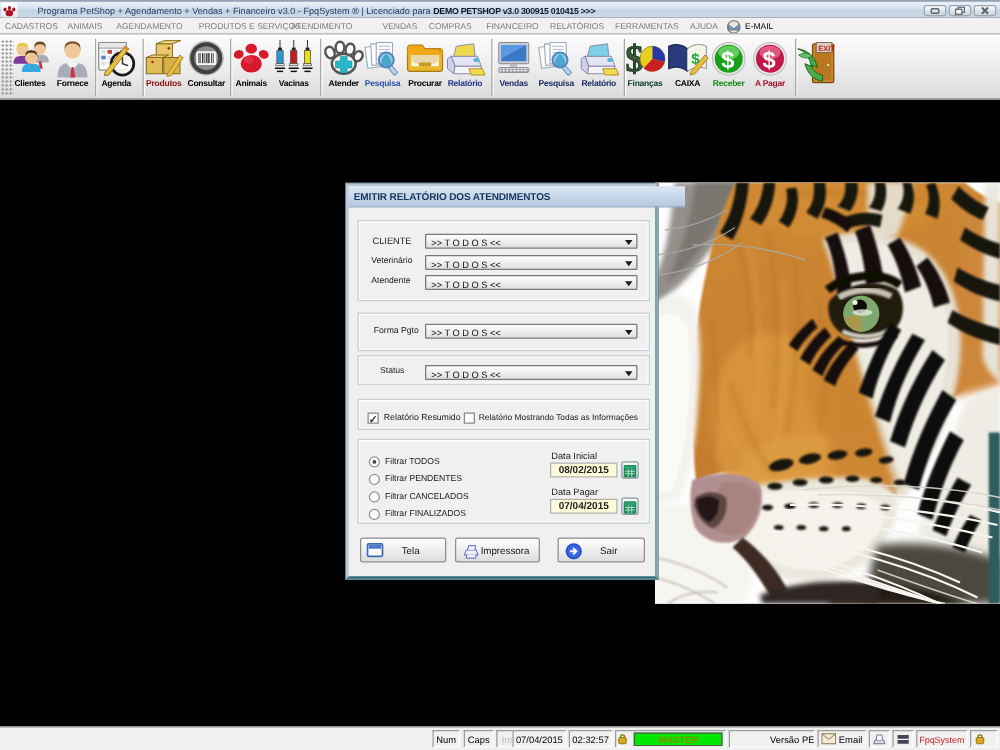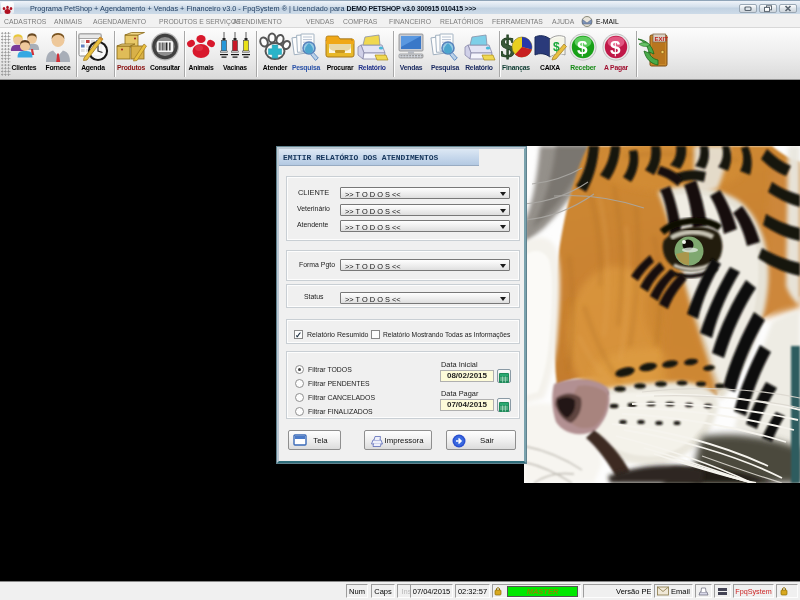--- a/index.html
+++ b/index.html
@@ -28,23 +28,23 @@
 .sep { position:absolute; top:3px; width:2px; height:46px;
   border-left:1px solid #a8a8a8; border-right:1px solid #fdfdfd; }
 #statusbar { position:absolute; left:0; top:581px; width:800px; height:19px; background:#f0f0f0; border-top:1px solid #888; }
 .sp { position:absolute; top:2px; height:14px; background:#f0f0f0;
   border:1px solid; border-color:#9d9d9d #fdfdfd #fdfdfd #9d9d9d; font-size:7.5px; color:#000;
   display:flex; align-items:center; white-space:nowrap; overflow:hidden; }
 #dlg { position:absolute; left:277px; top:147px; width:249px; height:316px;
   background:#f0f0f0;
   border:2px solid #bcc9d4; border-bottom-color:#2f6d7a; border-right-color:#7aa2ad;
   box-shadow:0 0 0 1px #60828e; }
-#dlgtitle { position:absolute; left:0; top:0; width:200px; height:17px;
+#dlgtitle { position:absolute; left:0; top:0; width:269px; height:17px;
   background:linear-gradient(#dde8f4, #c3d5ea 60%, #b3c9e2);
-  border-bottom:1px solid #98abc2;font-family:Liberation Mono, monospace; }
+  border-bottom:1px solid #98abc2; }
 #dlgtitle span { position:absolute; left:4px; top:4px; font-size:8px; font-weight:bold; color:#16365c; letter-spacing:-0.1px; }
 .grp { position:absolute; left:7px; width:234px; border:1px solid #c9cfd4; box-shadow:inset 0 0 0 1px #fdfdfd; }
 .dlbl { position:absolute; font-size:6.9px; color:#1a1a1a; white-space:nowrap; }
 .combo { position:absolute; left:61px; height:12px; width:170px; border:1px solid #787878;
   background:linear-gradient(#fefefe,#ececec 60%,#dedede); border-radius:1px; }
 .combo .ct { position:absolute; left:4px; top:1.5px; font-size:7.4px; font-weight:normal; color:#111; white-space:nowrap;}
 .combo .ca { position:absolute; right:3px; top:4px; width:0; height:0;
   border-left:3px solid transparent; border-right:3px solid transparent; border-top:4px solid #1a1a1a; }
 .chk { position:absolute; width:9px; height:9px; background:#fdfdfd; border:1px solid #888; font-size:8.5px; line-height:8px; font-weight:bold; color:#234; text-align:center;}
 .rad { position:absolute; width:9px; height:9px; background:#fdfdfd; border:1px solid #909090; border-radius:50%; }
@@ -643,21 +643,21 @@
     <div class="dlbl" style="left:162px; top:240px; font-size:7.4px;">Data Pagar</div>
     <div class="datef" style="top:250px;">07/04/2015</div>
     <div class="calb" style="top:249px;"><svg width="12" height="12">
           <rect x="1" y="1" width="10" height="10" rx="1" fill="#1e8a5a"></rect>
           <rect x="2" y="2" width="8" height="2.4" fill="#2aa870"></rect>
           <g stroke="#bfe8d0" stroke-width="0.7">
             <path d="M2,6h8 M2,8h8"></path>
             <path d="M4.6,4.5v6 M7.4,4.5v6"></path>
           </g>
         </svg></div>
-    <div class="dbtn" style="left:9px; width:53px;">
+    <div class="dbtn" style="left:9px; width:69px;">
         <svg width="15" height="15">
           <rect x="1" y="2" width="12" height="10" rx="1" fill="#fff" stroke="#3a6ab8" stroke-width="1.4"></rect>
           <rect x="2" y="3" width="10" height="3" fill="#4a7ac8"></rect>
         </svg>
         <span>Tela</span>
       </div>
     <div class="dbtn" style="left:85px; width:68px;">
         <svg width="16" height="16" viewBox="0 0 16 16">
           <g stroke="#5a6ab8" stroke-width="0.8" fill="#eef0fa">
             <path d="M4,7 L12,7 L13.5,11 L2.5,11 Z"></path>

